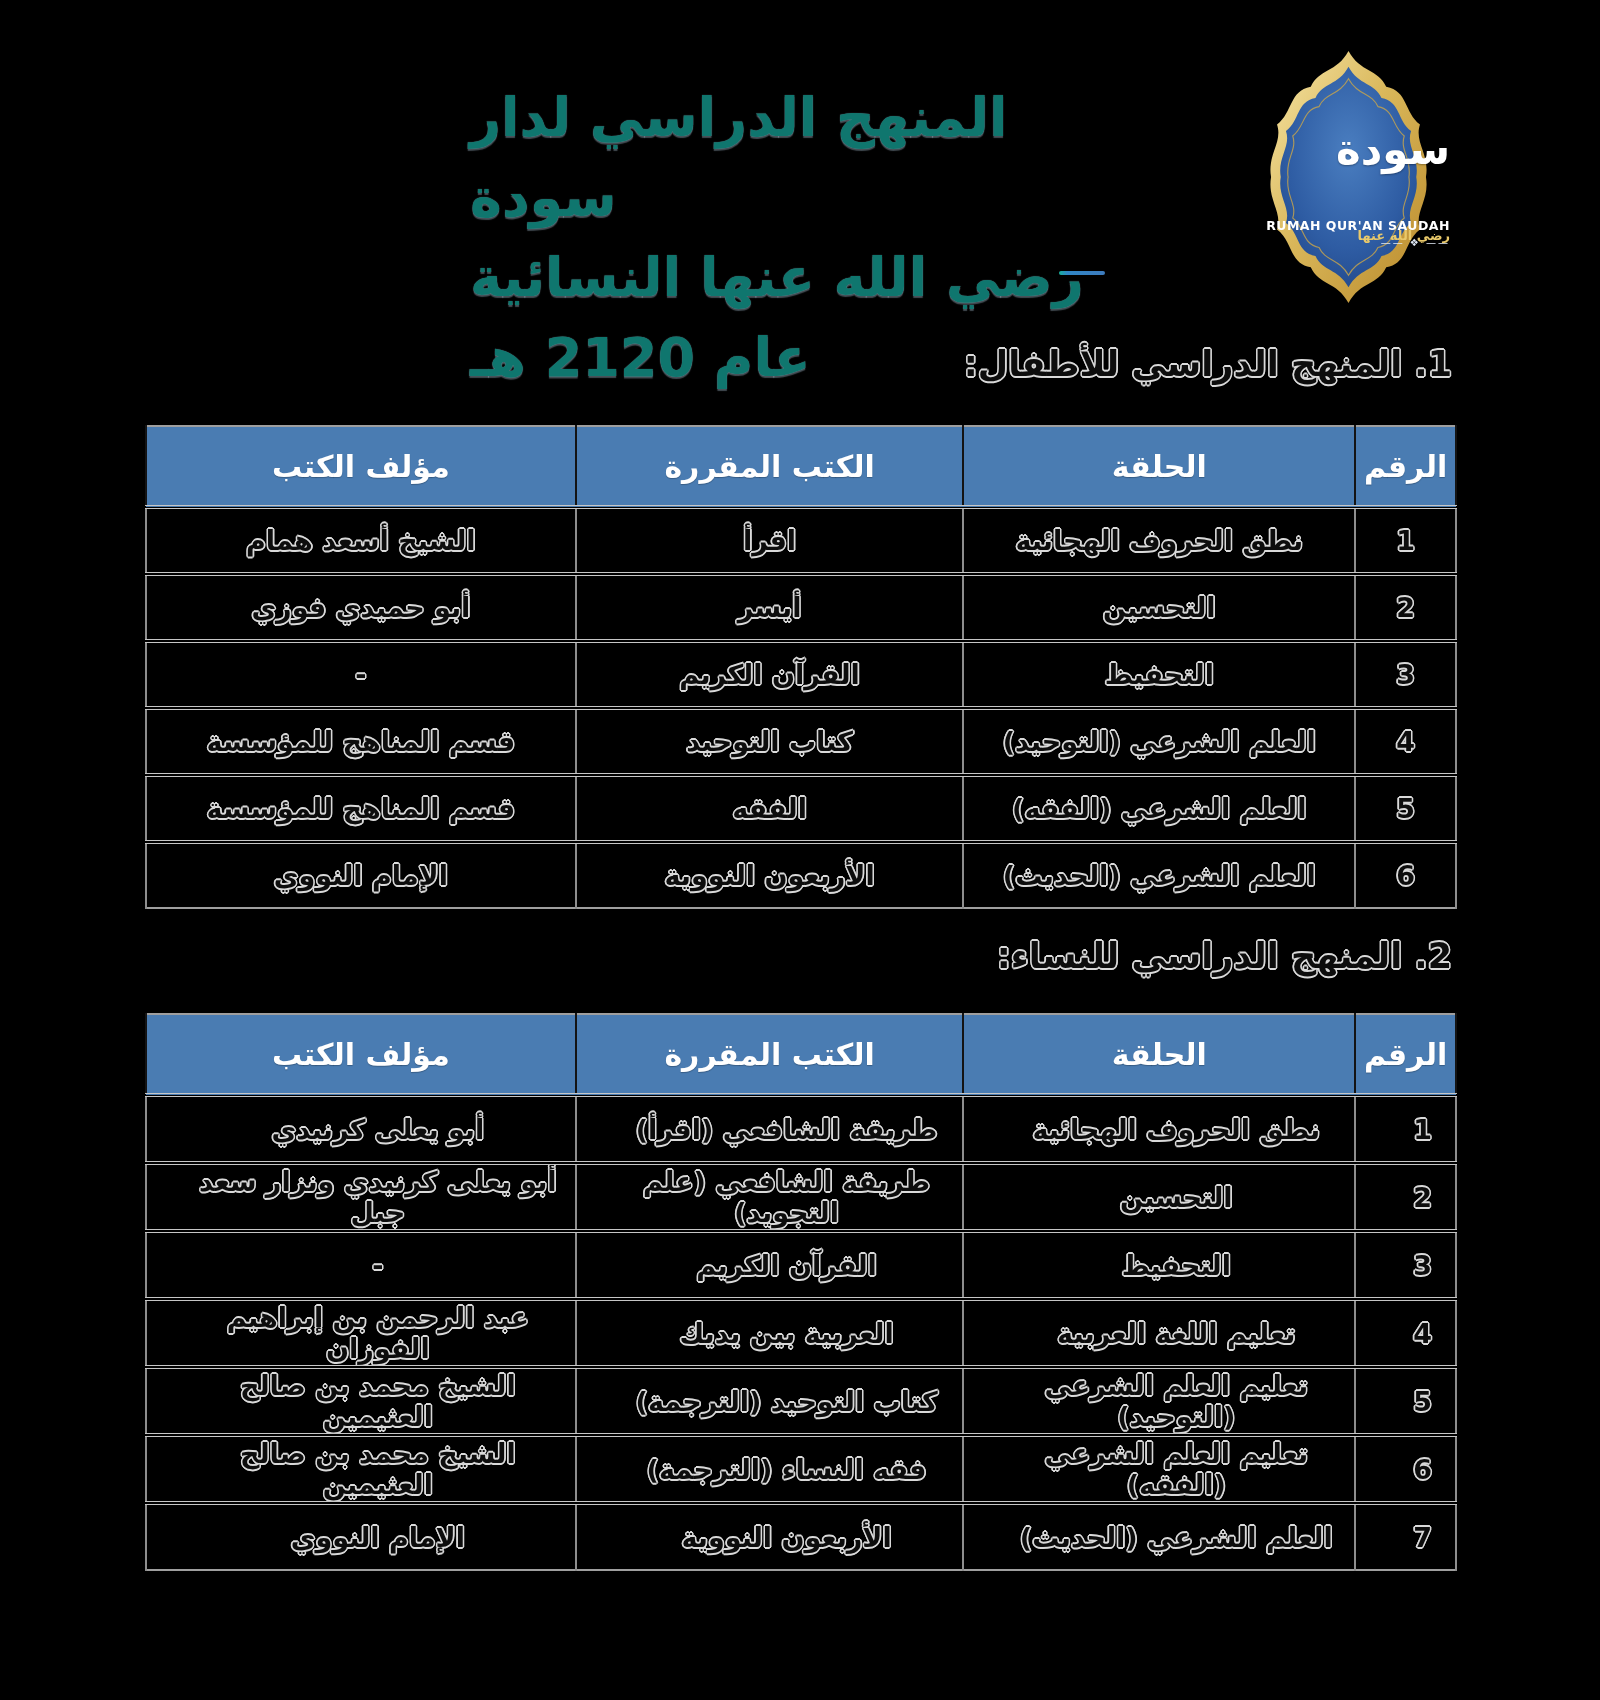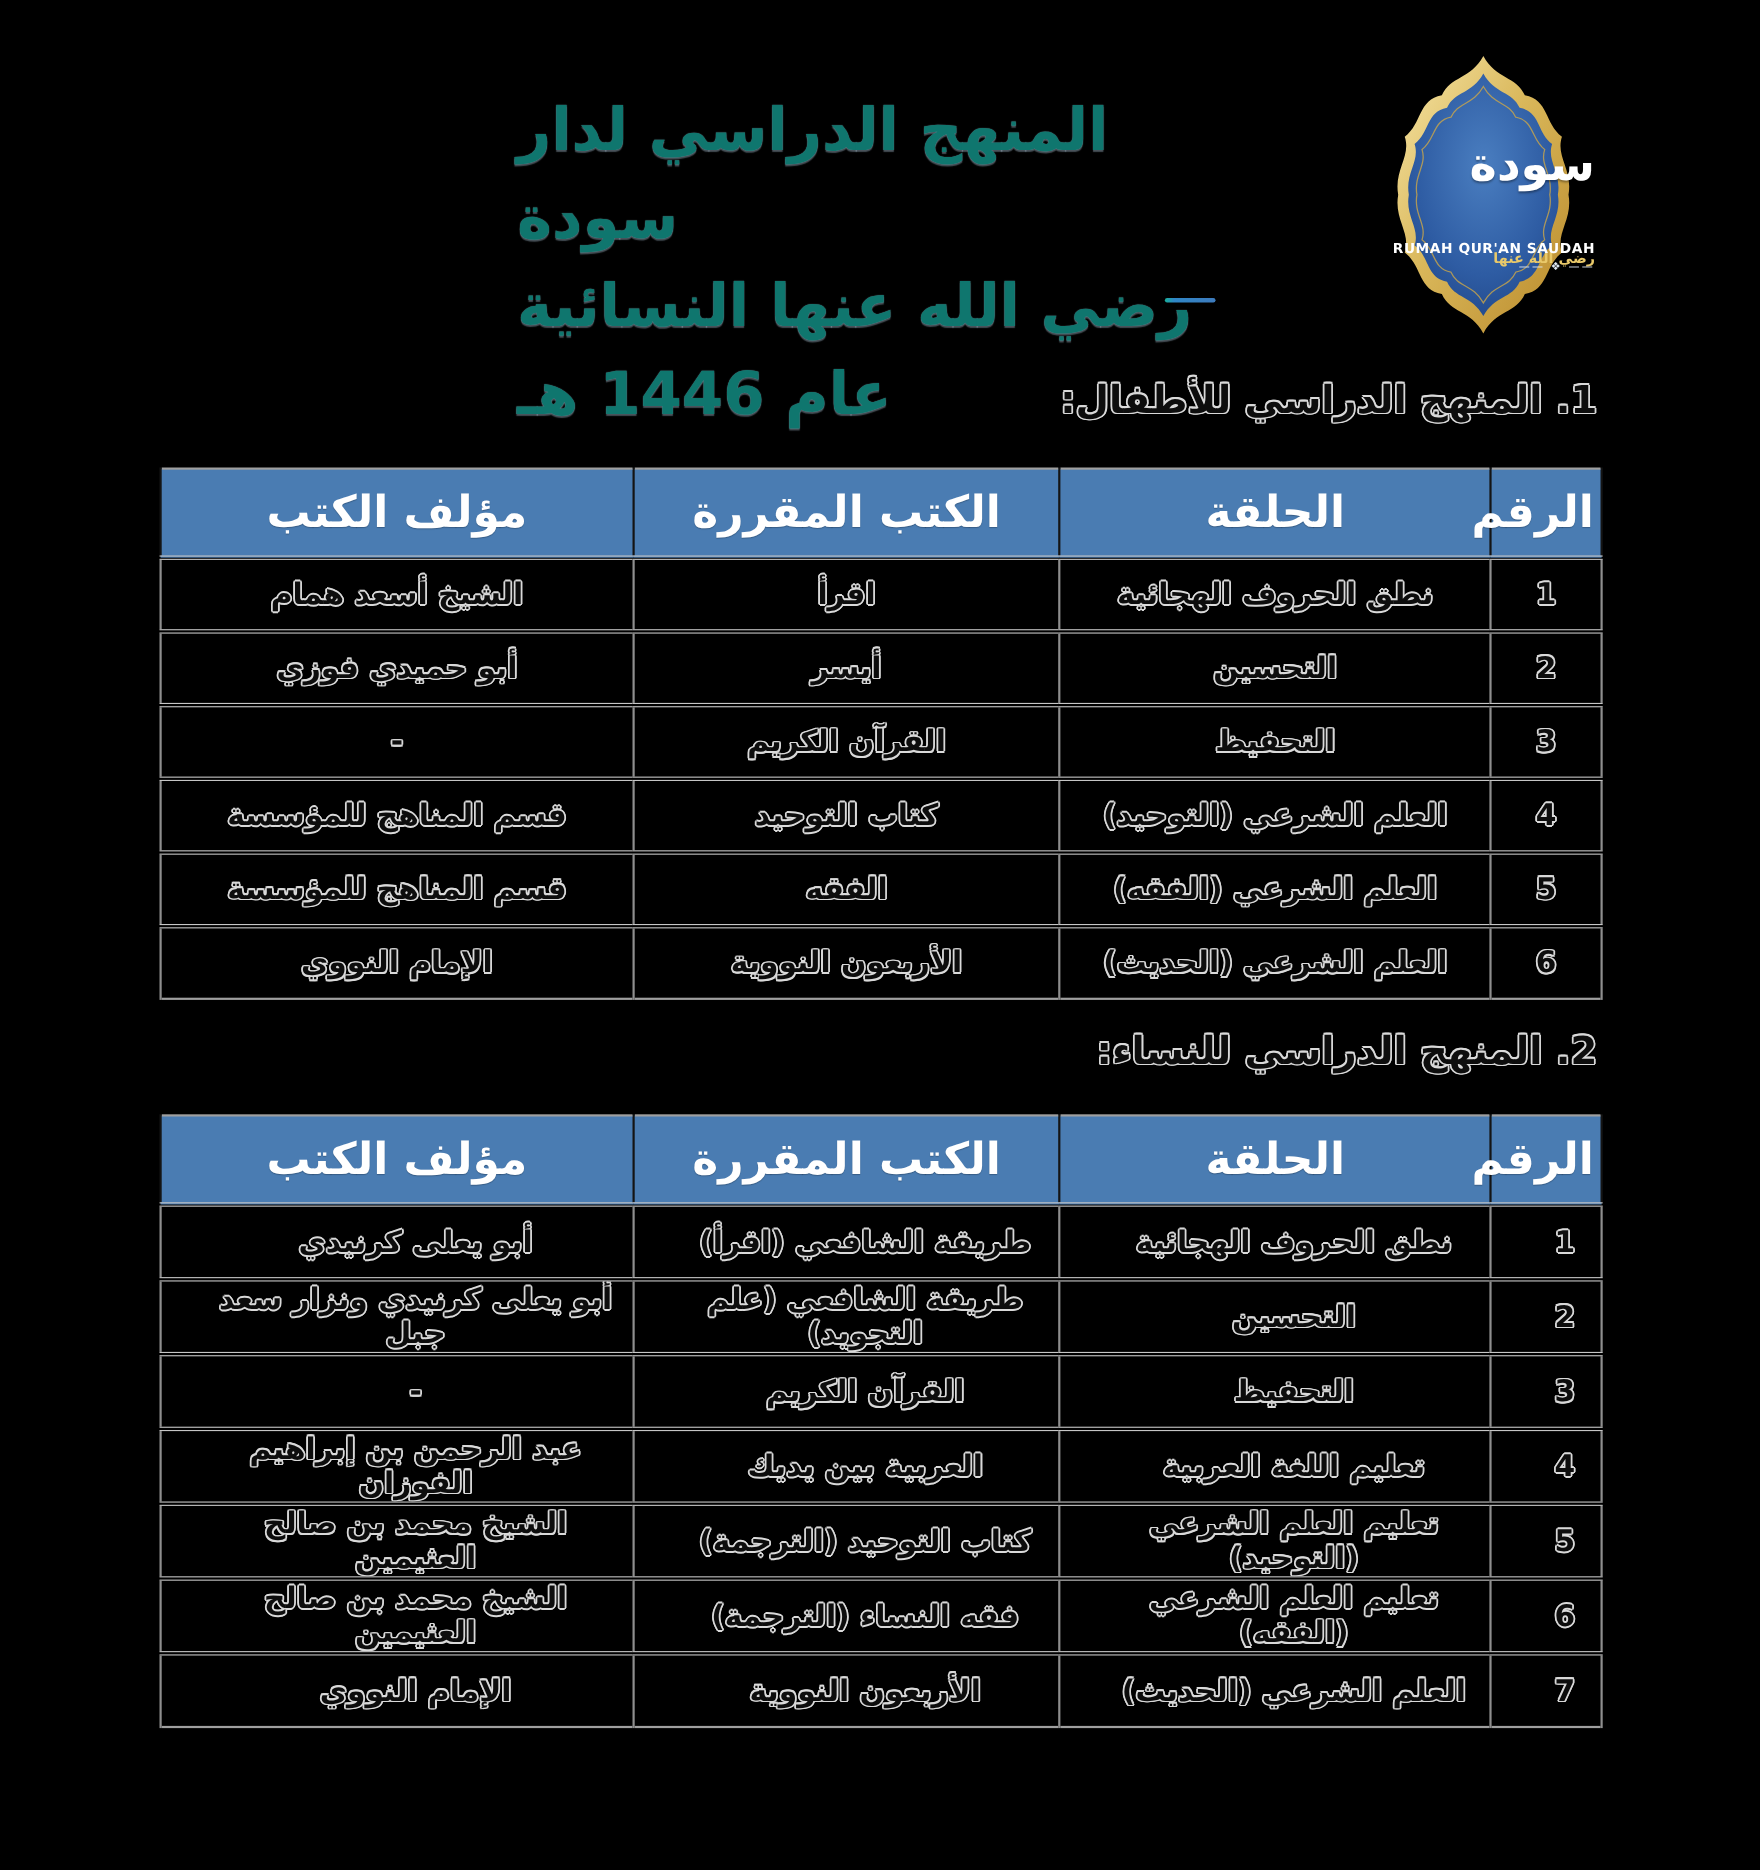--- a/index.html
+++ b/index.html
@@ -42,21 +42,21 @@
   #heading-1{top:344px;}
   #heading-2{top:936px;}
   
   .data-table{
     position:absolute;left:145px;width:1312px;border-collapse:collapse;table-layout:fixed;
     direction:rtl;border:2px solid #9f9f9f;background:transparent;
   }
   #table-1{top:425px;}
   #table-2{top:1013px;}
   .data-table thead th{
-    background:#4a7cb2;color:#ffffff;font-weight:bold;font-size:40px;height:78px;
+    background:#4a7cb2;color:#ffffff;font-weight:bold;font-size:30px;height:78px;
     border-left:2px solid #141414;border-right:2px solid #141414;
     border-bottom:3px solid #0c0c0c;text-align:center;padding:0 6px;
     text-shadow:0 1px 1px rgba(0,0,0,.25);
   }
   #table-1 tbody td{height:63px;}
   #table-2 tbody td{height:64px;padding-left:42px;}
   .data-table tbody td{
     text-align:center;font-size:27px;font-weight:bold;padding:0 8px;
     border-left:2px solid #8e8e8e;border-right:2px solid #8e8e8e;
     border-top:4px double #c6c6c6;
@@ -67,21 +67,21 @@
   .data-table col.c-books{width:29.6%;}
   .data-table col.c-author{width:32.8%;}
 </style>
 </head>
 <body>
 
 <div id="canvas">
 
   <div id="title-block">
     <div>المنهج الدراسي لدار سودة</div>
-    <div>رضي الله عنها النسائية عام 1446 هـ</div>
+    <div>رضي الله عنها النسائية عام 2120 هـ</div>
   </div>
   <div id="title-underline"></div>
 
   <div id="logo">
     <svg viewBox="0 0 200 270" width="203" height="268">
       <defs>
         <linearGradient id="gold" x1="0" y1="0" x2="1" y2="1">
           <stop offset="0" stop-color="#f7e6a8"></stop>
           <stop offset="0.45" stop-color="#d9b75a"></stop>
           <stop offset="1" stop-color="#b9892a"></stop>

